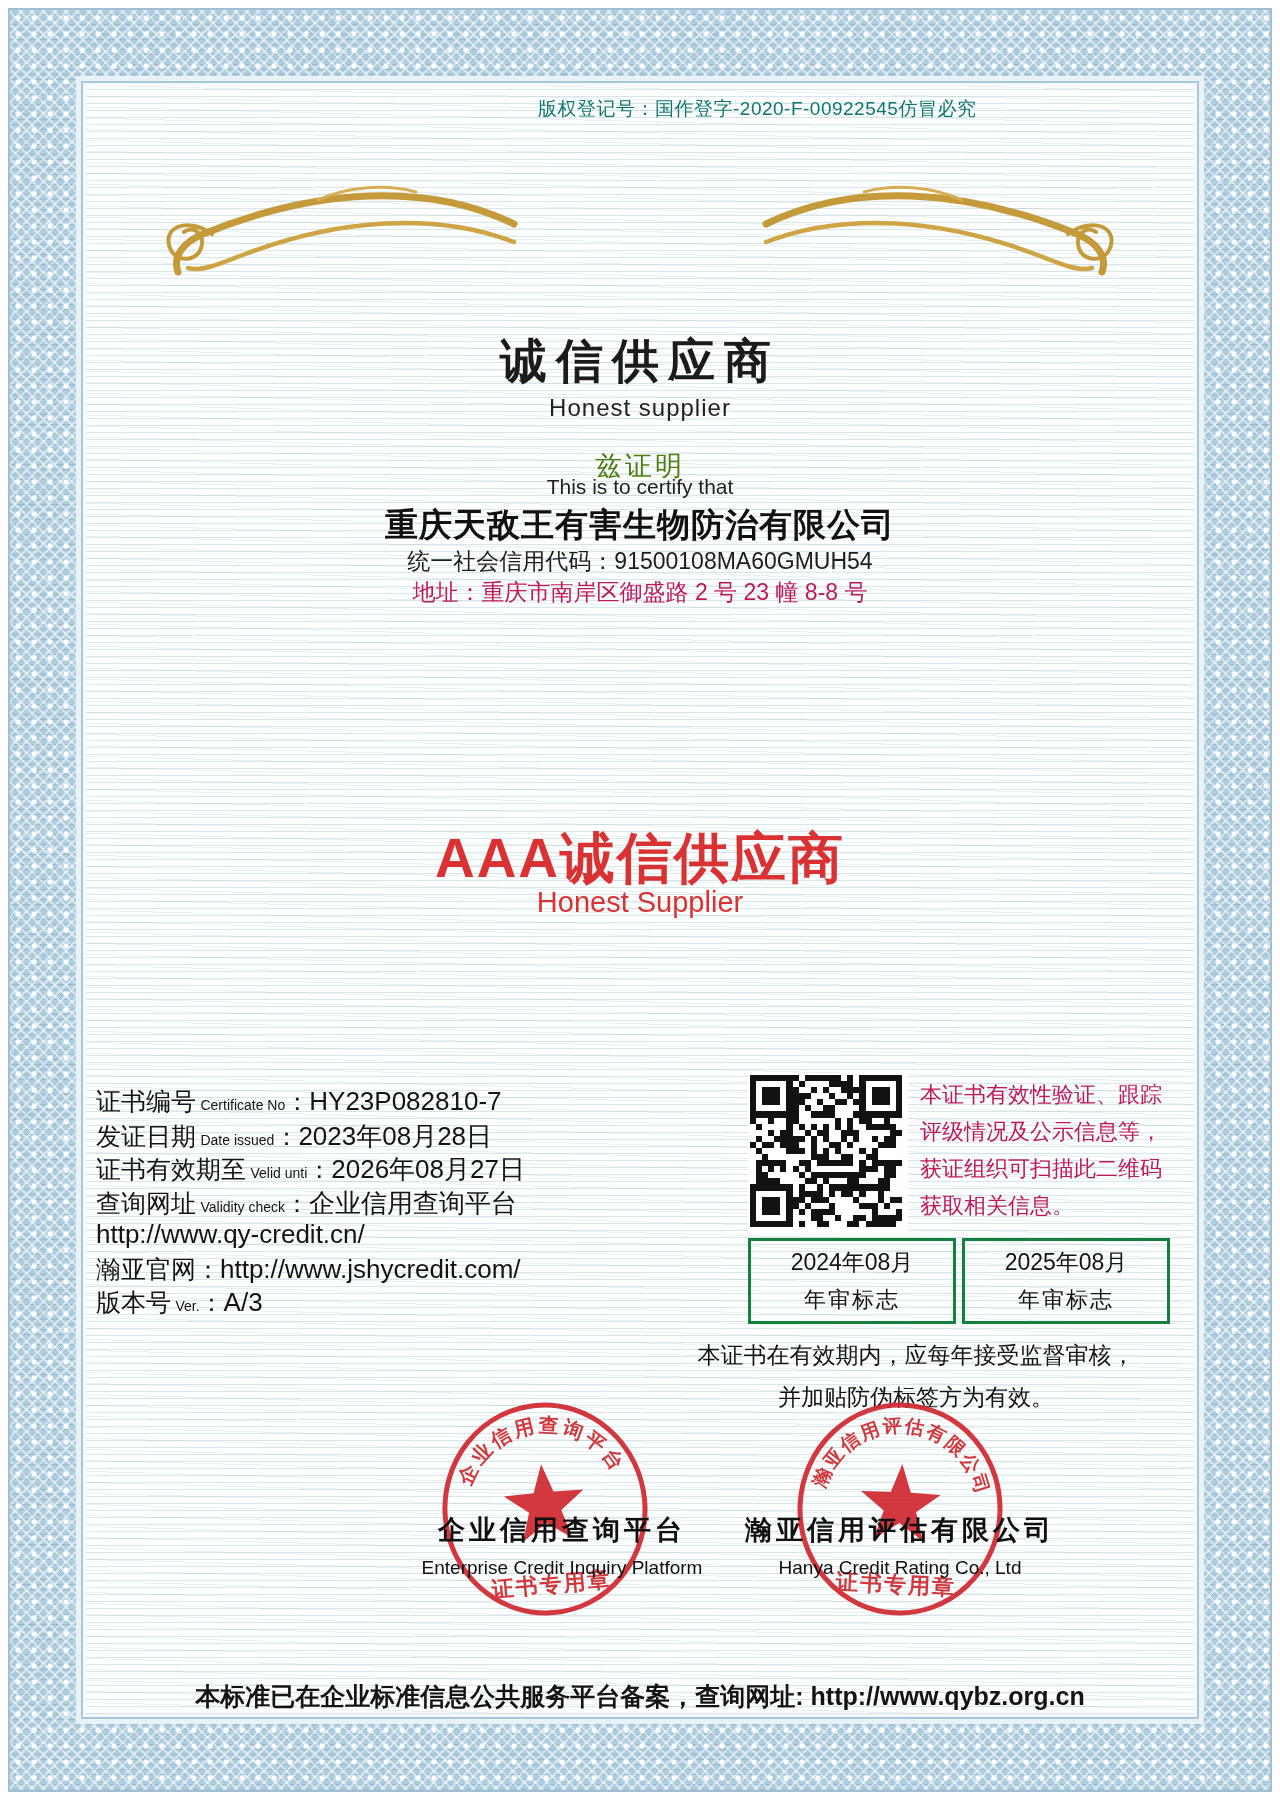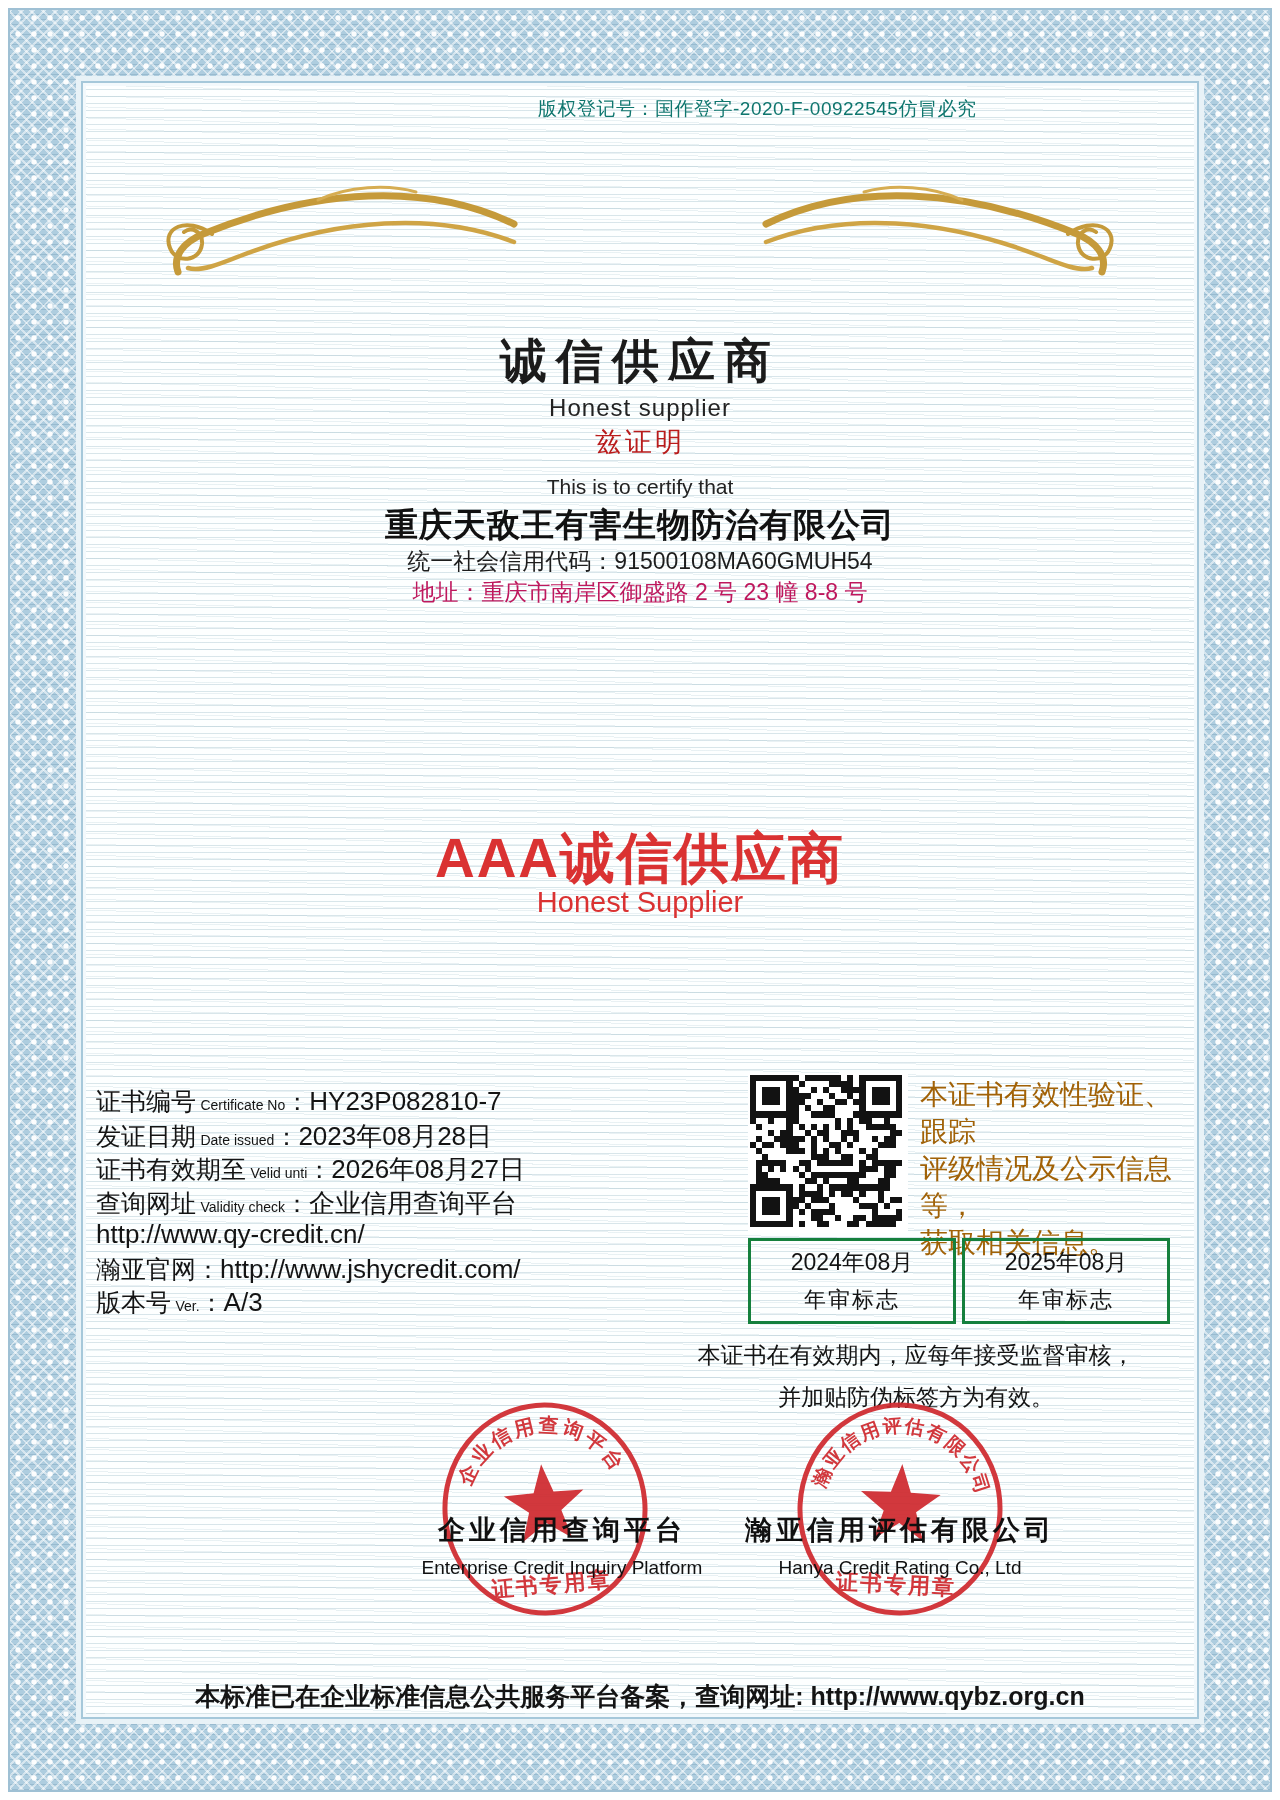--- a/index.html
+++ b/index.html
@@ -29,42 +29,42 @@
   .copyright{top:96px;left:515px;font-size:19px;color:#0f766e;letter-spacing:.5px;margin-left:23px;}
 
   .logo{top:114px;left:533px;width:214px;height:214px;}
 
   .flourish{top:176px;width:372px;height:116px;}
   .flourish.left{left:148px;}
   .flourish.right{left:760px;transform:scaleX(-1);}
 
   .title-cn{top:330px;font-size:47px;font-weight:700;color:#1b1b1b;letter-spacing:9px;}
   .title-en{top:394px;font-size:24px;color:#222;letter-spacing:1px;}
-  .certify-cn{top:424px;font-size:27px;color:#b91c1c;letter-spacing:3px;}
+  .certify-cn{top:448px;font-size:27px;color:#4d7c0f;letter-spacing:3px;}
   .certify-en{top:475px;font-size:21px;color:#222;}
   .company-name{top:503px;font-size:33px;font-weight:700;color:#111;letter-spacing:1px;}
   .credit-code{top:546px;font-size:23px;color:#1d1d1d;}
   .address{top:577px;font-size:23px;color:#be185d;}
 
   .award-cn{top:822px;font-size:55px;font-weight:700;color:#da3232;letter-spacing:2px;}
   .award-en{top:886px;font-size:29px;color:#da3232;}
 
   .details{top:1085px;left:96px;width:600px;}
   .detail-line{height:33.5px;white-space:nowrap;color:#141414;}
   .d-cn{font-size:25px;}
   .d-en{font-size:14px;}
   .d-sep{font-size:24px;}
   .d-val{font-size:26px;}
 
   .qr{top:1073px;left:748px;width:156px;height:156px;background:#fff;padding:2px;}
   .qr-grid{display:grid;grid-template-columns:repeat(25,1fr);grid-template-rows:repeat(25,1fr);width:152px;height:152px;}
   .qr-grid i{display:block;}
   .qr-grid i.b{background:#121212;}
 
-  .qr-note{top:1076px;left:920px;width:270px;font-size:28px;line-height:37px;color:#a16207;}
+  .qr-note{top:1076px;left:920px;width:270px;font-size:22px;line-height:37px;color:#be185d;}
 
   .badge{top:1238px;width:202px;height:80px;border:3px solid #15803d;display:flex;flex-direction:column;align-items:center;justify-content:center;gap:7px;color:#141414;}
   .badge.b1{left:748px;}
   .badge.b2{left:962px;}
   .badge .period{font-size:23px;}
   .badge .blabel{font-size:22px;letter-spacing:2px;}
 
   .supervision{top:1334px;left:648px;width:536px;text-align:center;font-size:23px;line-height:42px;color:#141414;}
 
   .stamp{top:1398px;width:214px;height:222px;opacity:.93;}
@@ -754,20 +754,21 @@
         <i class="b"></i>
         <i class="b"></i>
         <i class="b"></i>
         <i></i>
       </div>
   </div>
 
   <div class="abs qr-note">
     <div>本证书有效性验证、跟踪</div>
     <div>评级情况及公示信息等，</div>
+    <div>获证组织可扫描此二维码</div>
     <div>获取相关信息。</div>
   </div>
 
   <div class="abs badge b1">
     <span class="period">2024年08月</span>
     <span class="blabel">年审标志</span>
   </div>
   <div class="abs badge b2">
     <span class="period">2025年08月</span>
     <span class="blabel">年审标志</span>

